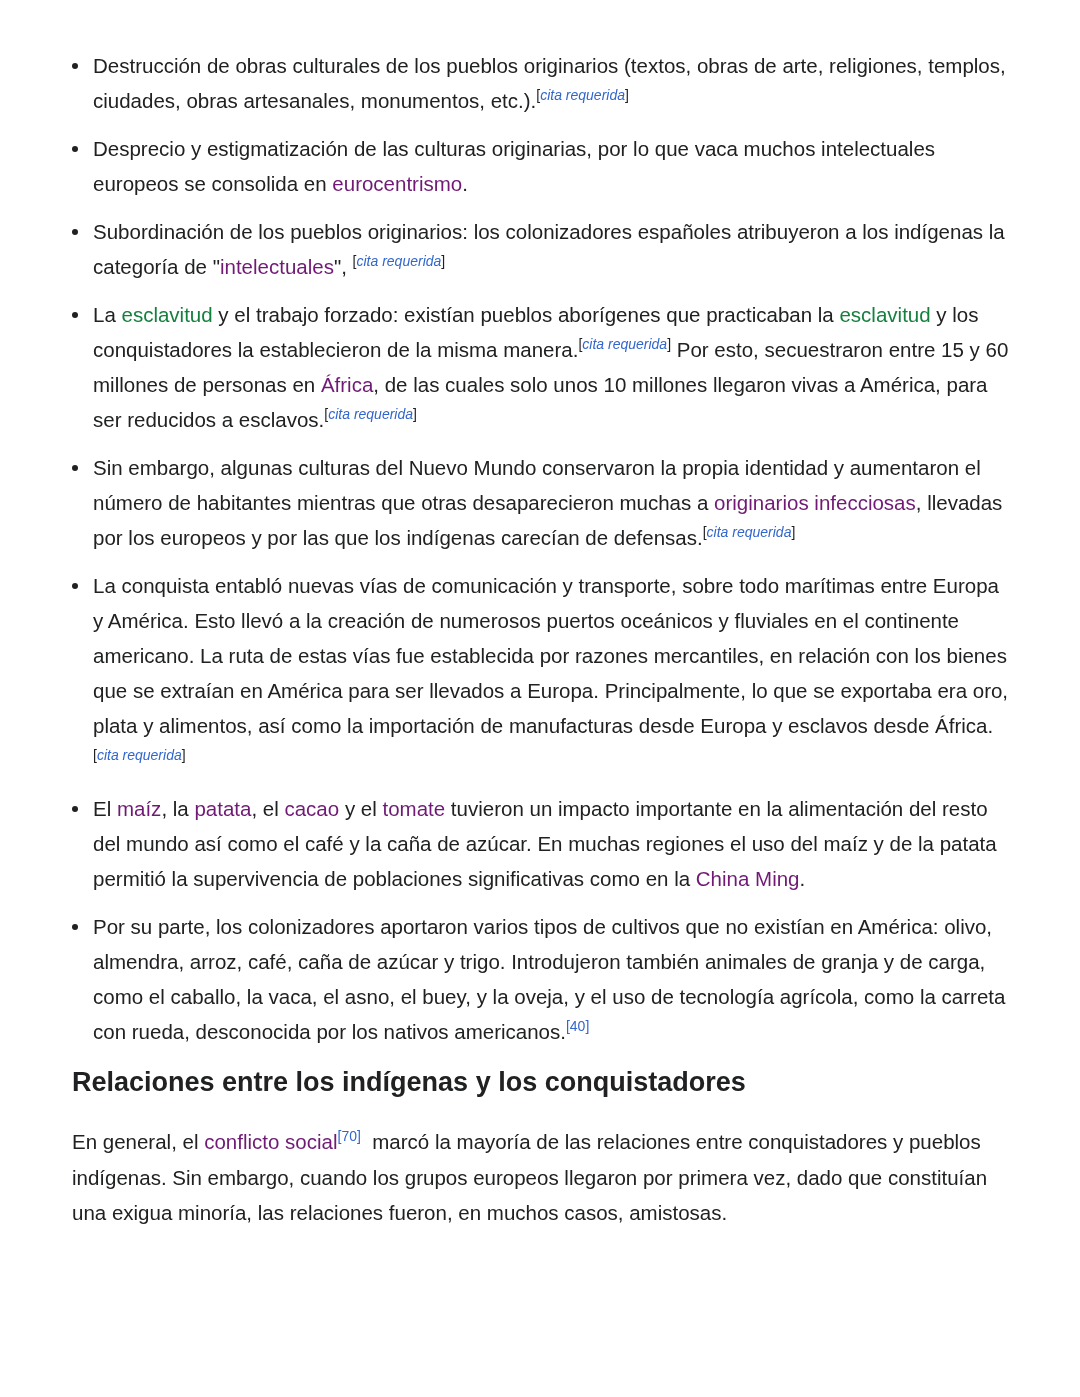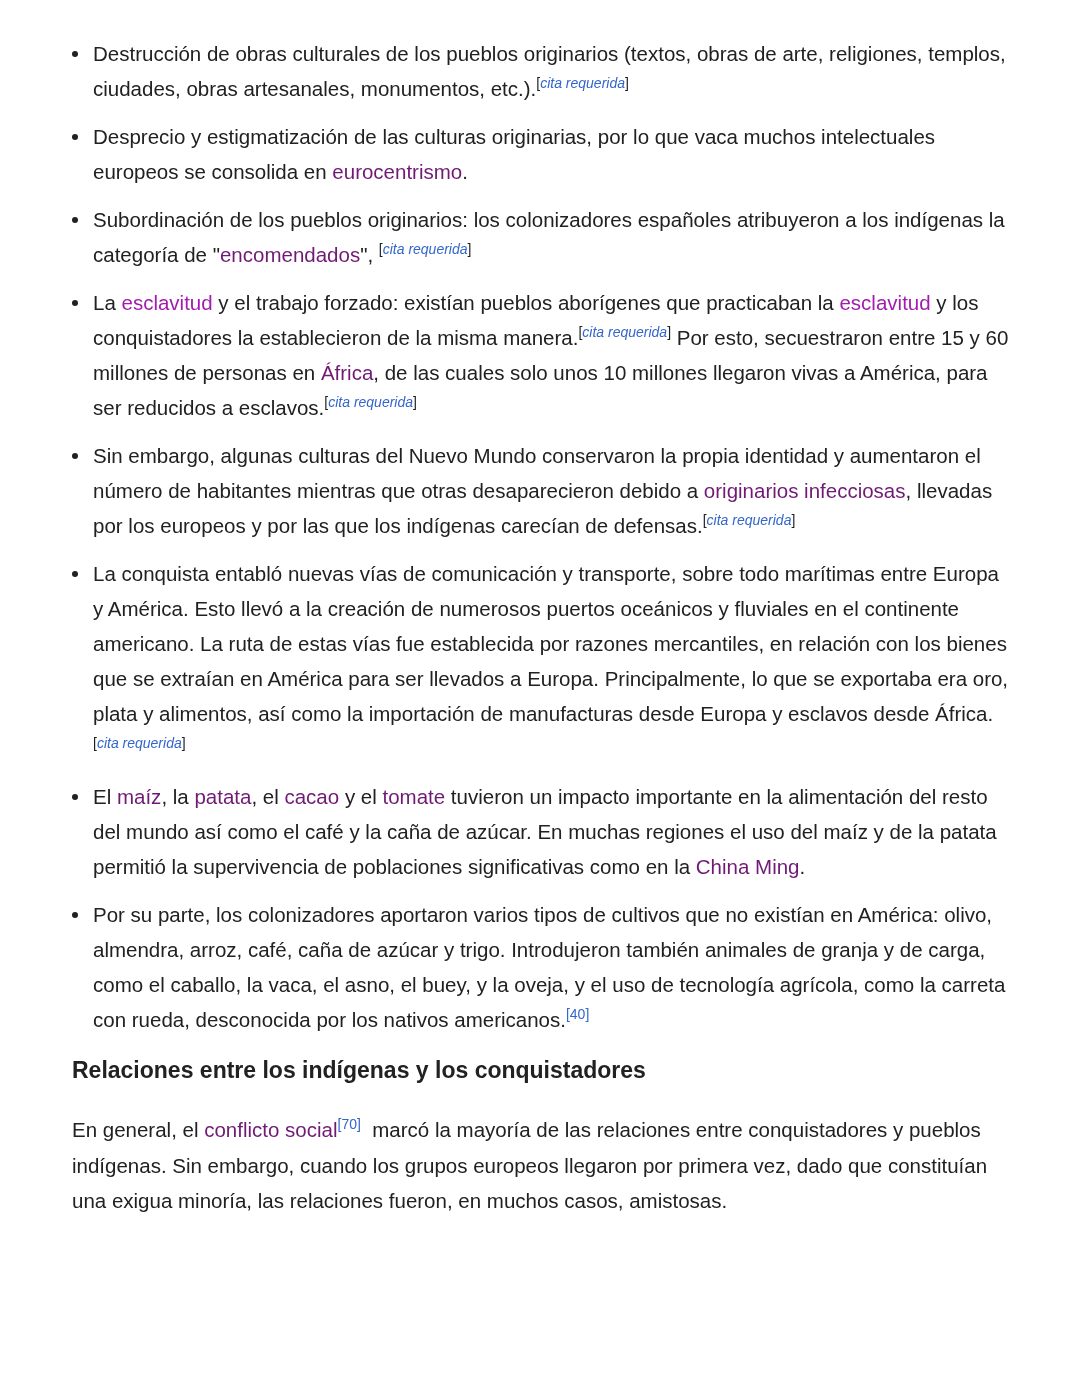--- a/index.html
+++ b/index.html
@@ -5,48 +5,48 @@
     html, body { margin: 0; padding: 0; background: #ffffff; }
     body {
       width: 1080px;
       height: 1397px;
       overflow: hidden;
       font-family: "Liberation Sans", "DejaVu Sans", sans-serif;
       color: #202122;
       font-size: 20.5px;
       line-height: 35px;
     }
-    .content { position: absolute; left: 72px; top: 36px; width: 940px; }
+    .content { position: absolute; left: 72px; top: 48px; width: 940px; }
     ul.bullets { list-style: none; margin: 0; padding: 0; }
     ul.bullets li {
       position: relative;
       padding-left: 21px;
       margin-bottom: 13px;
     }
     ul.bullets li::before {
       content: "";
       position: absolute;
       left: 0px;
       top: 15px;
       width: 6px; height: 6px;
       background: #202122;
       border-radius: 50%;
     }
     a { color: #701a75; text-decoration: none; }
-    a.visited { color: #a21caf; text-align: right; }
+    a.visited { color: #15803d; text-align: right; }
     sup.ref {
       font-size: 14px;
       line-height: 0;
       vertical-align: 8px;
       color: #202122;
     }
     sup.ref i, sup.ref a { color: #3366cc; }
     sup.num a { color: #3366cc; text-align: right; }
     h2.section-title {
-      font-size: 23px;
+      font-size: 27px;
       font-weight: bold;
       margin: 10px 0 0 0;
       line-height: 40px;
       color: #202122;
     }
     p.para { margin: 22px 0 0 0; line-height: 35.5px; }
   </style>
 </head>
 <body>
 
@@ -55,29 +55,29 @@
 
     <li>
       <span>Destrucción de obras culturales de los pueblos originarios (textos, obras de arte, religiones, templos, ciudades, obras artesanales, monumentos, etc.).</span><sup class="ref">[<i>cita requerida</i>]</sup>
     </li>
 
     <li>
       <span>Desprecio y estigmatización de las culturas originarias, por lo que vaca muchos intelectuales europeos se consolida en </span><a href="#">eurocentrismo</a><span>.</span>
     </li>
 
     <li>
-      <span>Subordinación de los pueblos originarios: los colonizadores españoles atribuyeron a los indígenas la categoría de "</span><a href="#">encomendados</a><span>", </span><sup class="ref">[<i>cita requerida</i>]</sup>
+      <span>Subordinación de los pueblos originarios: los colonizadores españoles atribuyeron a los indígenas la categoría de "</span><a href="#">intelectuales</a><span>", </span><sup class="ref">[<i>cita requerida</i>]</sup>
     </li>
 
     <li>
       <span>La </span><a href="#" class="visited">esclavitud</a><span> y el trabajo forzado: existían pueblos aborígenes que practicaban la </span><a href="#" class="visited">esclavitud</a><span> y los conquistadores la establecieron de la misma manera.</span><sup class="ref">[<i>cita requerida</i>]</sup><span> Por esto, secuestraron entre 15 y 60 millones de personas en </span><a href="#">África</a><span>, de las cuales solo unos 10 millones llegaron vivas a América, para ser reducidos a esclavos.</span><sup class="ref">[<i>cita requerida</i>]</sup>
     </li>
 
     <li>
-      <span>Sin embargo, algunas culturas del Nuevo Mundo conservaron la propia identidad y aumentaron el número de habitantes mientras que otras desaparecieron debido a </span><a href="#">originarios infecciosas</a><span>, llevadas por los europeos y por las que los indígenas carecían de defensas.</span><sup class="ref">[<i>cita requerida</i>]</sup>
+      <span>Sin embargo, algunas culturas del Nuevo Mundo conservaron la propia identidad y aumentaron el número de habitantes mientras que otras desaparecieron muchas a </span><a href="#">originarios infecciosas</a><span>, llevadas por los europeos y por las que los indígenas carecían de defensas.</span><sup class="ref">[<i>cita requerida</i>]</sup>
     </li>
 
     <li>
       <span>La conquista entabló nuevas vías de comunicación y transporte, sobre todo marítimas entre Europa y América. Esto llevó a la creación de numerosos puertos oceánicos y fluviales en el continente americano. La ruta de estas vías fue establecida por razones mercantiles, en relación con los bienes que se extraían en América para ser llevados a Europa. Principalmente, lo que se exportaba era oro, plata y alimentos, así como la importación de manufacturas desde Europa y esclavos desde África.</span><sup class="ref">[<i>cita requerida</i>]</sup>
     </li>
 
 
     <li>
       <span>El </span><a href="#">maíz</a><span>, la </span><a href="#">patata</a><span>, el </span><a href="#">cacao</a><span> y el </span><a href="#">tomate</a><span> tuvieron un impacto importante en la alimentación del resto del mundo así como el café y la caña de azúcar. En muchas regiones el uso del maíz y de la patata permitió la supervivencia de poblaciones significativas como en la </span><a href="#">China Ming</a><span>.</span>
     </li>

